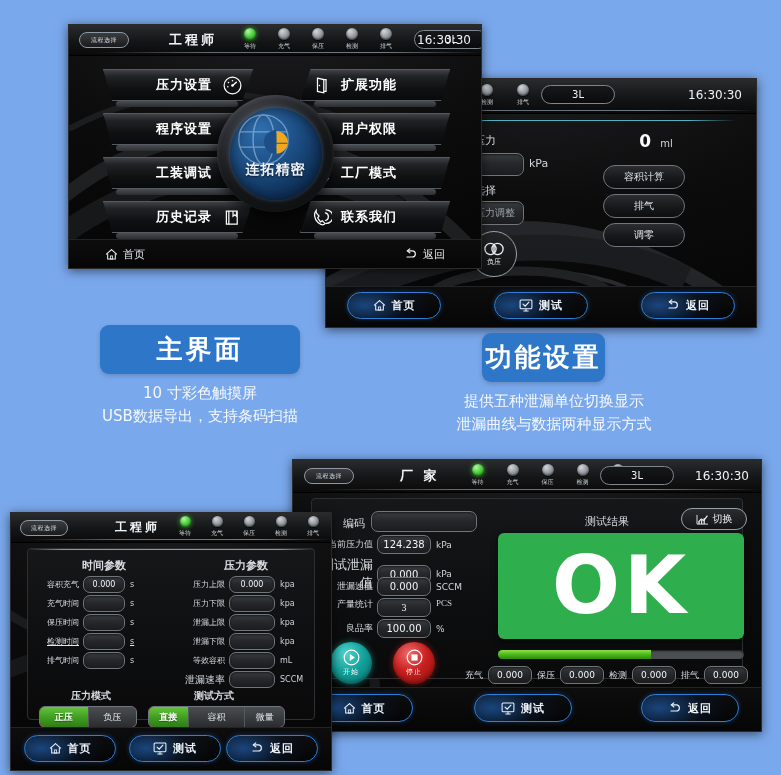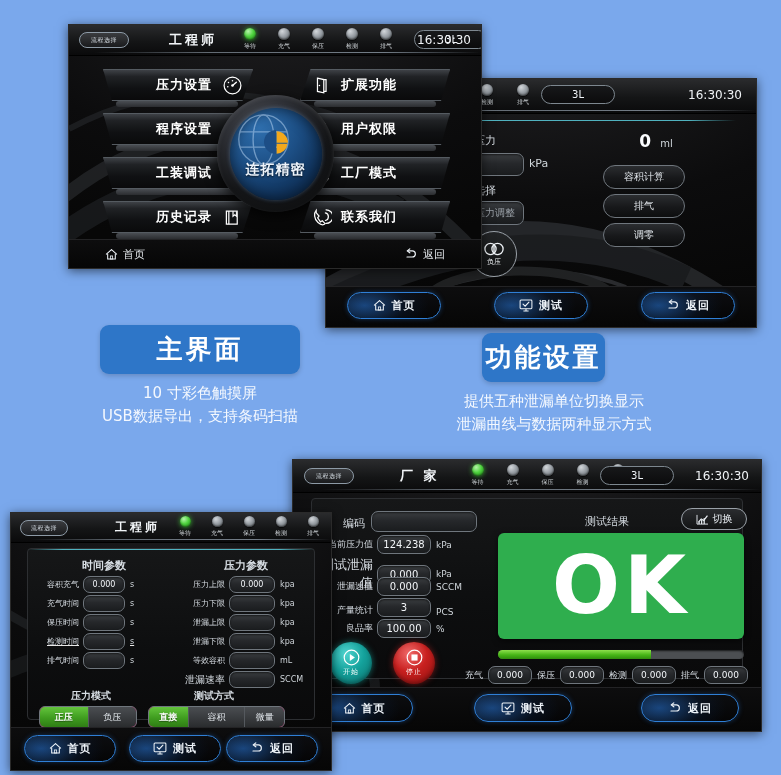--- a/index.html
+++ b/index.html
@@ -540,21 +540,21 @@
     <div style="position:absolute;left:18px;top:96px;width:185px;display:flex;align-items:center;">
       <span class="lab" style="width:62px;text-align:right;font-size:13px;">测试泄漏值</span>
       <span class="inp" style="margin-left:4px;width:52px;height:17px;font-size:10px;">0.000</span>
       <span class="unit" style="margin-left:5px;font-size:9px;">kPa</span>
     </div>
     <div style="position:absolute;left:18px;top:117px;width:185px;display:flex;align-items:center;">
       <span class="lab" style="width:62px;text-align:right;font-size:9px;">泄漏速值</span>
       <span class="inp" style="margin-left:4px;width:52px;height:17px;font-size:10px;">0.000</span>
       <span class="unit" style="margin-left:5px;font-size:9px;">SCCM</span>
     </div>
-    <div style="position:absolute;left:18px;top:138px;width:185px;display:flex;align-items:flex-end;">
+    <div style="position:absolute;left:18px;top:138px;width:185px;display:flex;align-items:flex-start;font-family:Liberation Serif, serif;">
       <span class="lab" style="width:62px;text-align:right;font-size:9px;">产量统计</span>
       <span class="inp" style="margin-left:4px;width:52px;height:17px;font-size:10px;">3</span>
       <span class="unit" style="margin-left:5px;font-size:9px;">PCS</span>
     </div>
     <div style="position:absolute;left:18px;top:159px;width:185px;display:flex;align-items:center;">
       <span class="lab" style="width:62px;text-align:right;font-size:9px;">良品率</span>
       <span class="inp" style="margin-left:4px;width:52px;height:17px;font-size:10px;">100.00</span>
       <span class="unit" style="margin-left:5px;font-size:9px;">%</span>
     </div>
 

